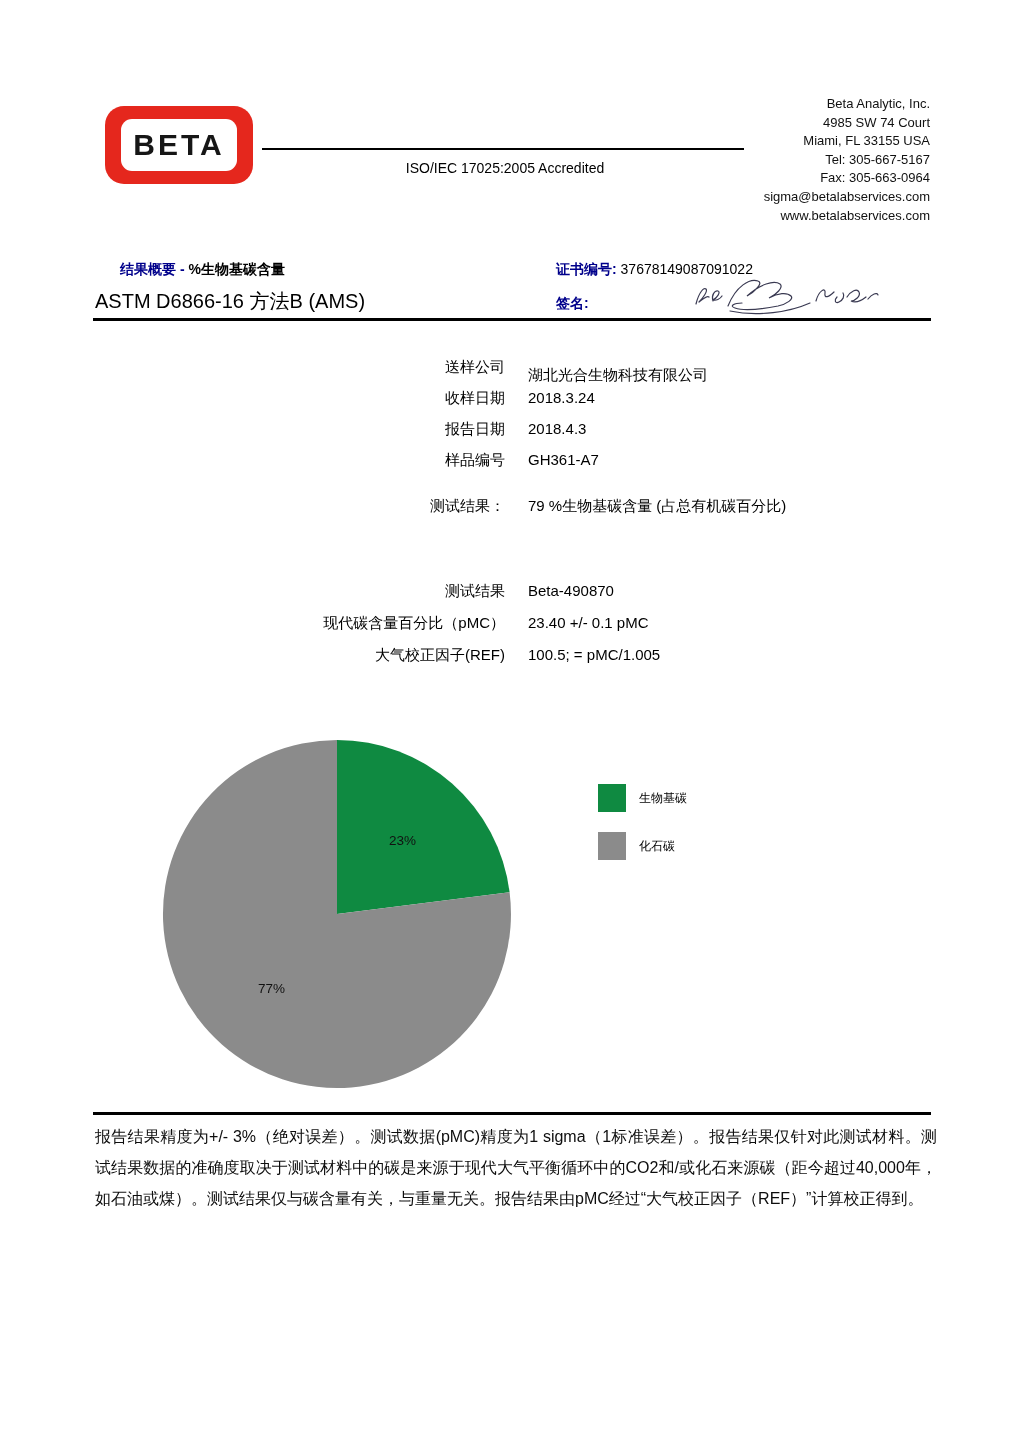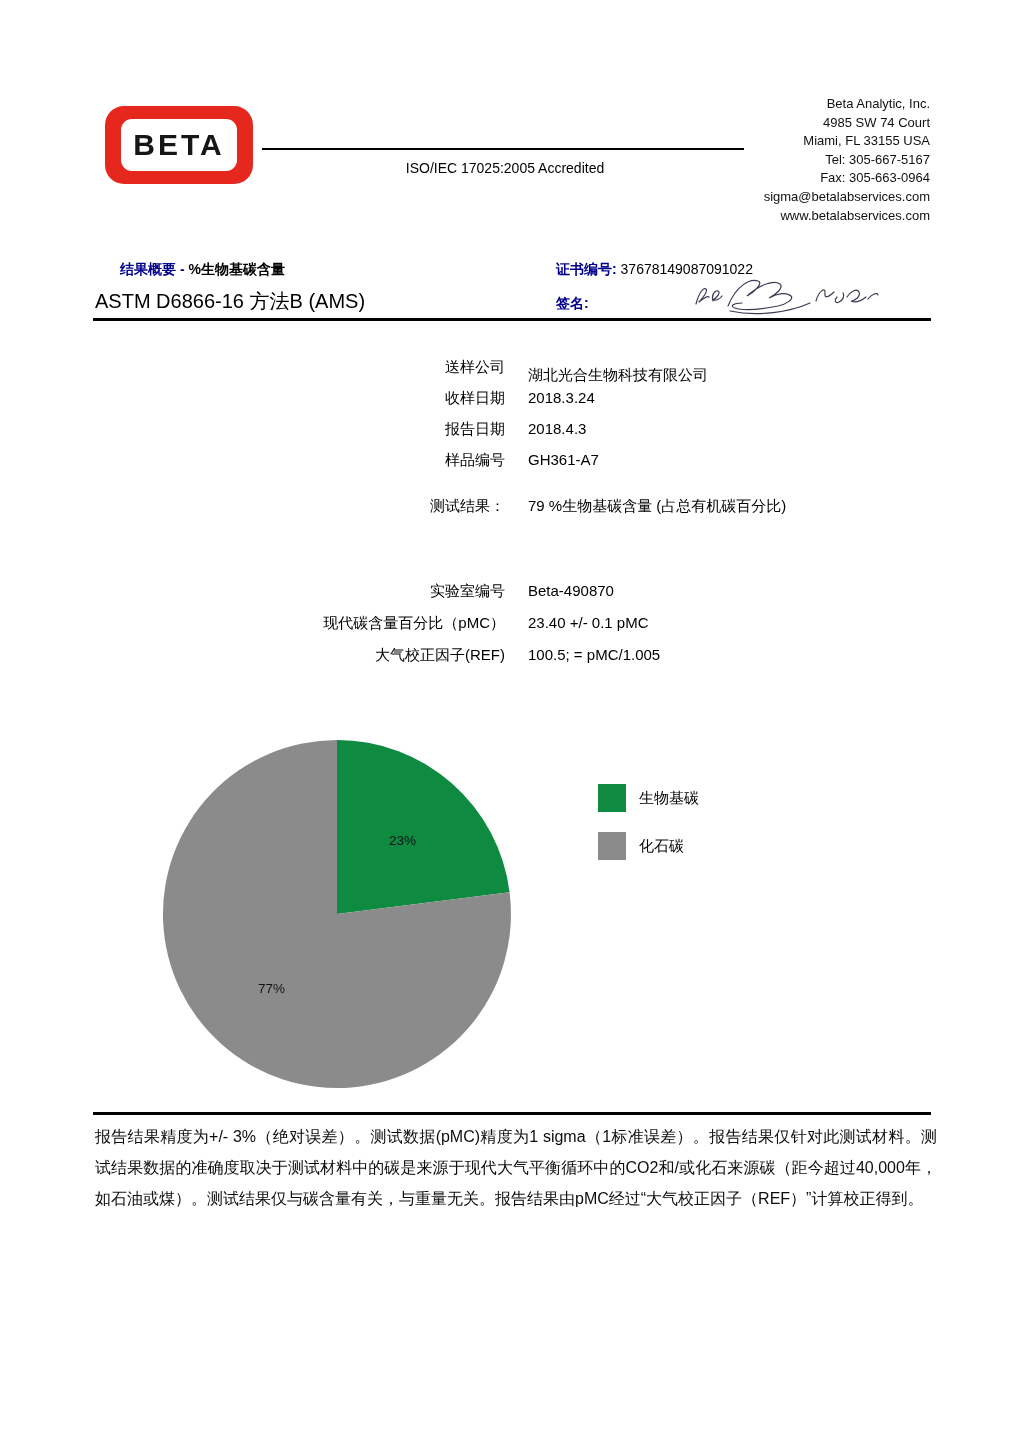--- a/index.html
+++ b/index.html
@@ -32,21 +32,21 @@
   .divider.d2{top:1112px;height:3px;}
   
   .info-label{position:absolute;left:95px;width:410px;text-align:right;font-size:15px;}
   .info-value{position:absolute;left:528px;font-size:15px;}
   
   .pie-svg{position:absolute;left:157px;top:734px;}
   .pie-label{font-size:13.5px;fill:#111;}
   .legend{position:absolute;left:598px;top:784px;}
   .legend-row{display:flex;align-items:center;margin-bottom:20px;}
   .legend-swatch{width:28px;height:28px;margin-right:13px;display:inline-block;}
-  .legend-label{font-size:15px;}
+  .legend-label{font-size:12px;}
   
   .footer-text{position:absolute;left:95px;top:1121px;width:842px;font-size:16px;line-height:31px;color:#0d0d0d;text-align:justify;}
 </style>
 </head>
 <body>
 
 <div class="page">
 
   <div class="logo">
     <div class="logo-inner">
@@ -106,21 +106,21 @@
   <div>
     <div class="info-label" style="top:451px">样品编号</div>
     <div class="info-value" style="top:451px">GH361-A7</div>
   </div>
   <div>
     <div class="info-label" style="top:497px">测试结果：</div>
     <div class="info-value" style="top:497px">79 %生物基碳含量 (占总有机碳百分比)</div>
   </div>
 
   <div>
-    <div class="info-label" style="top:582px">实验室编号</div>
+    <div class="info-label" style="top:582px">测试结果</div>
     <div class="info-value" style="top:582px">Beta-490870</div>
   </div>
   <div>
     <div class="info-label" style="top:614px">现代碳含量百分比（pMC）</div>
     <div class="info-value" style="top:614px">23.40 +/- 0.1 pMC</div>
   </div>
   <div>
     <div class="info-label" style="top:646px">大气校正因子(REF)</div>
     <div class="info-value" style="top:646px">100.5; = pMC/1.005</div>
   </div>

